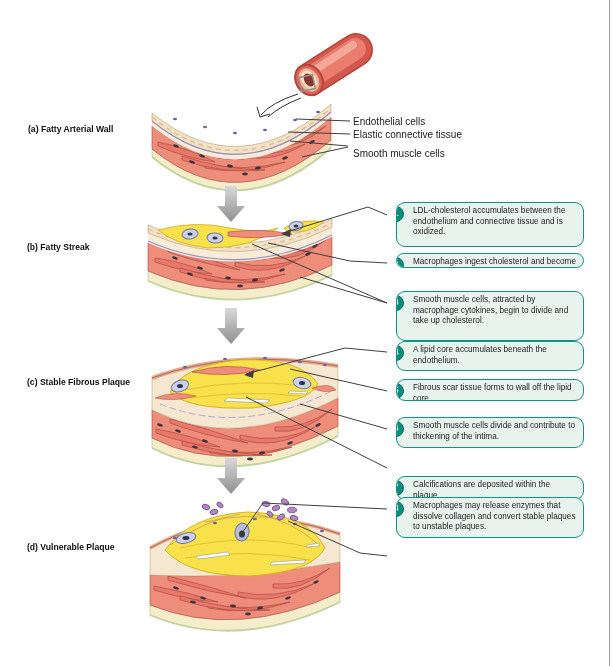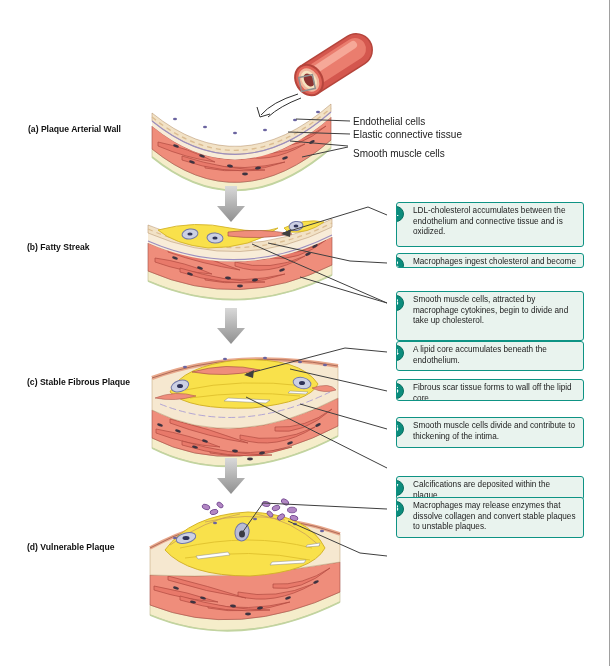--- a/index.html
+++ b/index.html
@@ -2,21 +2,21 @@
 <html><head>
 <meta charset="utf-8">
 <style>
   html,body{margin:0;padding:0;background:#fff;}
   .wrap{position:relative;width:612px;height:666px;background:#fff;
         font-family:"Liberation Sans",sans-serif;overflow:hidden;}
   .layer{position:absolute;left:0;top:0;}
   .stage-lbl{position:absolute;font-size:8.6px;font-weight:bold;color:#111;white-space:nowrap;}
   .anat-lbl{position:absolute;font-size:10px;color:#222;white-space:nowrap;text-align:right;}
   .callout{position:absolute;left:396px;width:188px;box-sizing:border-box;
-           background:#e9f3ee;border:1.5px solid #0e9384;border-radius:3px;
+           background:#e9f3ee;border:1.5px solid #0e9384;border-radius:9px;
            padding:3px 4px 3px 16px;font-size:8.2px;line-height:1.28;color:#222;
            overflow:hidden;}
   .badge{position:absolute;left:-9px;top:3px;width:16px;height:16px;border-radius:50%;
          background:#0c8c7d;border:1.5px solid #07705f;box-sizing:border-box;
          color:#fff;font-size:9px;font-weight:bold;text-align:center;line-height:13px;}
   .page-border{position:absolute;top:0;right:2px;width:1.5px;height:666px;background:#a0a0a0;}
 </style>
 </head>
 <body>
 
@@ -266,21 +266,21 @@
       <path d="M290,369 L387,391"></path>
       <path d="M300,404 L387,429"></path>
       <path d="M246,397 L387,468"></path>
       <path d="M242,533 L263,503 L387,509"></path>
       <path d="M288,521 L360,553 L387,556"></path>
     </g>
     <polygon points="281,234 291,229 290,237" fill="#3f3f3f"></polygon>
     <polygon points="244,375 254,370 253,378" fill="#3f3f3f"></polygon>
   </svg>
 
-  <div class="stage-lbl" style="left:28px;top:124px">(a) Plaque Arterial Wall</div>
+  <div class="stage-lbl" style="left:28px;top:124px">(a) Fatty Arterial Wall</div>
   <div class="stage-lbl" style="left:27px;top:242px">(b) Fatty Streak</div>
   <div class="stage-lbl" style="left:27px;top:377px">(c) Stable Fibrous Plaque</div>
   <div class="stage-lbl" style="left:27px;top:542px">(d) Vulnerable Plaque</div>
 
   <div class="anat-lbl" style="left:353px;top:116px">Endothelial cells</div>
   <div class="anat-lbl" style="left:353px;top:129px">Elastic connective tissue</div>
   <div class="anat-lbl" style="left:353px;top:148px">Smooth muscle cells</div>
 
   <div class="callout" style="top:202px;height:45px">
     <span class="badge">1</span>

